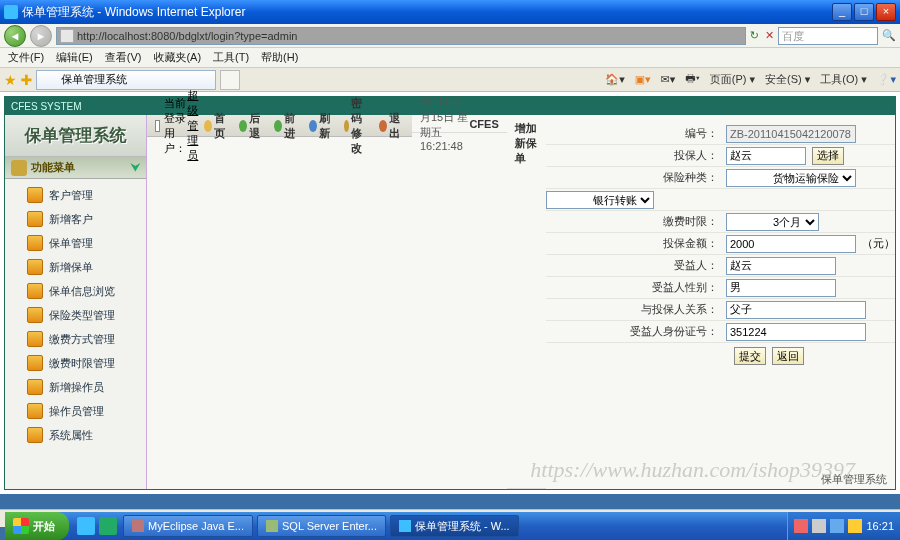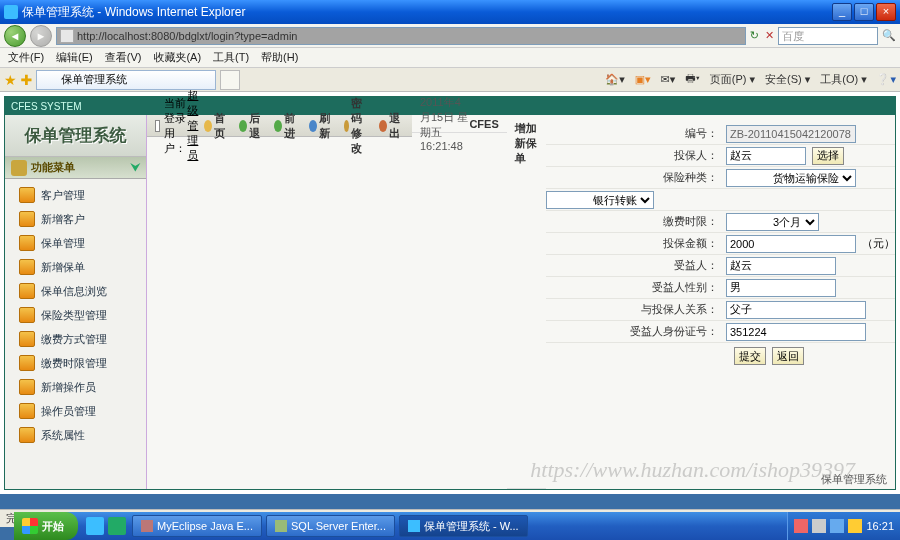--- a/index.html
+++ b/index.html
@@ -27,21 +27,21 @@
   
   .ie-body{ position:absolute; top:92px; bottom:18px; left:0; right:0; background:#fff; }
   .app{ position:absolute; inset:4px; border:1px solid #1e6b5a; background:#f7f7f4;}
   .appbar{ height:18px; background:#1d6c5d; color:#cfe; padding:0 6px; font-size:10px; display:flex; align-items:center;}
   .appgrid{ display:flex; height:calc(100% - 18px);}
   .leftcol{ width:142px; background:#f2f2ee; border-right:1px solid #cad; }
   .brand{ height:42px; background:linear-gradient(#e8ece6,#d2d8ce); display:flex; align-items:center; justify-content:center; color:#3b5a3f; font-size:17px; font-weight:bold; text-shadow:1px 1px #fff; border-bottom:1px solid #bbb;}
   .menuhdr{ height:22px; background:linear-gradient(#b8c6ae,#d7e0cf); border-bottom:1px solid #aaa; display:flex; align-items:center; padding:0 6px; font-weight:bold; color:#5a4a00;}
   .menuhdr .gear{width:16px;height:16px;background:#c9a63e;border-radius:3px;margin-right:4px;}
   .menuhdr .chev{margin-left:auto;color:#2a6;}
-  .menuitems{ padding:4px 4px;}
+  .menuitems{ padding:4px 12px;}
   .mi{ display:flex; align-items:center; gap:6px; padding:4px 10px; color:#234; cursor:pointer;}
   .mi .mico{ width:16px; height:16px; background:linear-gradient(#f4c24a,#e68a12); border:1px solid #b56f0a; border-radius:2px;}
   .rightcol{ flex:1; display:flex; flex-direction:row; }
   .topbar{ height:22px; background:linear-gradient(#e8e8e0,#d8d8ce); border-bottom:1px solid #bbb; display:flex; align-items:center; padding:0 8px;}
   .topbar .sq{width:12px;height:12px;border:1px solid #888;background:#fff;margin-right:4px;}
   .topbar .links{ margin-left:auto; display:flex; gap:10px; color:#333;}
   .topbar .links span{display:flex;align-items:center;gap:2px;}
   .lnkico{width:12px;height:12px;border-radius:50%;}
   .datebar{ height:18px; display:flex; align-items:center; padding:0 8px; color:#555; border-bottom:1px solid #ddd;}
   .datebar .cfes{ margin-left:auto; font-weight:bold; color:#333;}
@@ -55,21 +55,21 @@
   .sel{ height:18px; border:1px solid #7e9db9; background:#fff; font-size:11px;padding-left:42px;}
   .smbtn{ height:18px; border:1px solid #888; background:linear-gradient(#fefbe7,#f0e9b6); font-size:11px; padding:0 4px;}
   .btnrow{ padding:4px 0 4px 188px; display:flex; gap:6px;}
   .watermark{ position:absolute; right:40px; top:360px; font-size:22px; color:rgba(120,120,120,.35); font-style:italic; font-family:Georgia,serif; pointer-events:none;}
   .statuslabel{ position:absolute; right:8px; bottom:2px; font-size:11px; color:#555;}
   
   .iestatus{ position:absolute; left:0; right:0; bottom:0; height:18px; background:#eceadf; border-top:1px solid #bbb; display:flex; align-items:center; font-size:11px; color:#333; padding:0 6px;}
   .iestatus .right{ margin-left:auto; display:flex; gap:10px; align-items:center;}
   .globe{width:12px;height:12px;border-radius:50%;background:radial-gradient(circle at 30% 30%,#9cd2ff,#2775c3);}
   
-  .xp-taskbar{ position:absolute; left:14px; right:0; bottom:0; height:28px; background:linear-gradient(to bottom,#3f8fe5,#225fc1 50%,#1a4fb0); display:flex; align-items:center; color:#fff; font-size:11px;}
+  .xp-taskbar{ position:absolute; left:5px; right:0; bottom:0; height:28px; background:linear-gradient(to bottom,#3f8fe5,#225fc1 50%,#1a4fb0); display:flex; align-items:center; color:#fff; font-size:11px;}
   .start{ height:28px; padding:0 14px 0 8px; background:linear-gradient(to bottom,#5bbf4a,#2e8a1f); border-radius:0 12px 12px 0; display:flex; align-items:center; gap:4px; font-weight:bold;}
   .taskbtn{ height:22px; margin-left:4px; padding:0 8px; background:linear-gradient(#5a9ae8,#2d6cc9); border:1px solid #1b4e9c; border-radius:2px; display:flex; align-items:center; gap:4px; max-width:150px; overflow:hidden; white-space:nowrap;}
   .taskbtn.active{ background:linear-gradient(#1d58b3,#15438d);}
   .tray{ margin-left:auto; height:28px; background:linear-gradient(#2f7ad6,#1a53b0); display:flex; align-items:center; gap:4px; padding:0 6px; border-left:1px solid #5a9ae8;}
   .trayico{width:14px;height:14px;}
   
   .iestatus{ bottom:13px;}
   .ie-body{ bottom:46px;}
 </style>
 </head>

